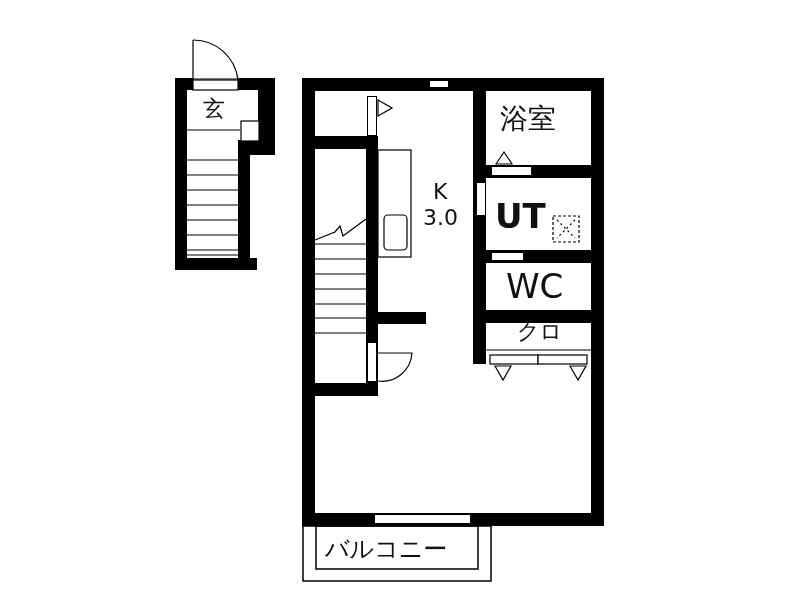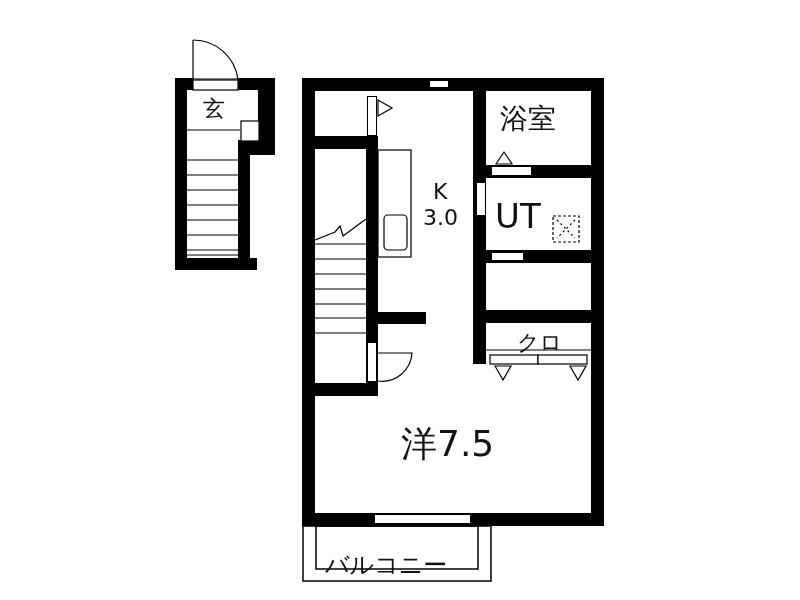--- a/index.html
+++ b/index.html
@@ -114,18 +114,18 @@
 
     <g fill="none" stroke="#000" stroke-width="1.5">
       <rect x="303" y="526" width="188" height="55"></rect>
       <rect x="316" y="526" width="162" height="43"></rect>
     </g>
   </svg>
 
   <span class="lbl" style="left:433px;top:181px;font-size:22px;">K</span>
   <span class="lbl" style="left:423px;top:207px;font-size:22px;">3.0</span>
   <span class="lbl" style="left:500px;top:105px;font-size:28px;">浴室</span>
-  <span class="lbl" style="left:495px;top:199px;font-size:34px;">UT</span>
-  <span class="lbl" style="left:517px;top:332px;font-size:22px;text-align:right;">クロ</span>
-  <span class="lbl" style="left:401px;top:426px;font-size:36px;">洋7.5</span>
-  <span class="lbl" style="left:325px;top:537px;font-size:24px;margin-top:16px;">バルコニー</span>
+  <span class="lbl" style="left:495px;top:199px;font-size:34px;font-weight:bold;">UT</span>
+  <span class="lbl" style="left:506px;top:269px;font-size:34px;">WC</span>
+  <span class="lbl" style="left:517px;top:321px;font-size:22px;text-align:right;">クロ</span>
+  <span class="lbl" style="left:325px;top:537px;font-size:24px;">バルコニー</span>
 
 </div>
 
 </body></html>

